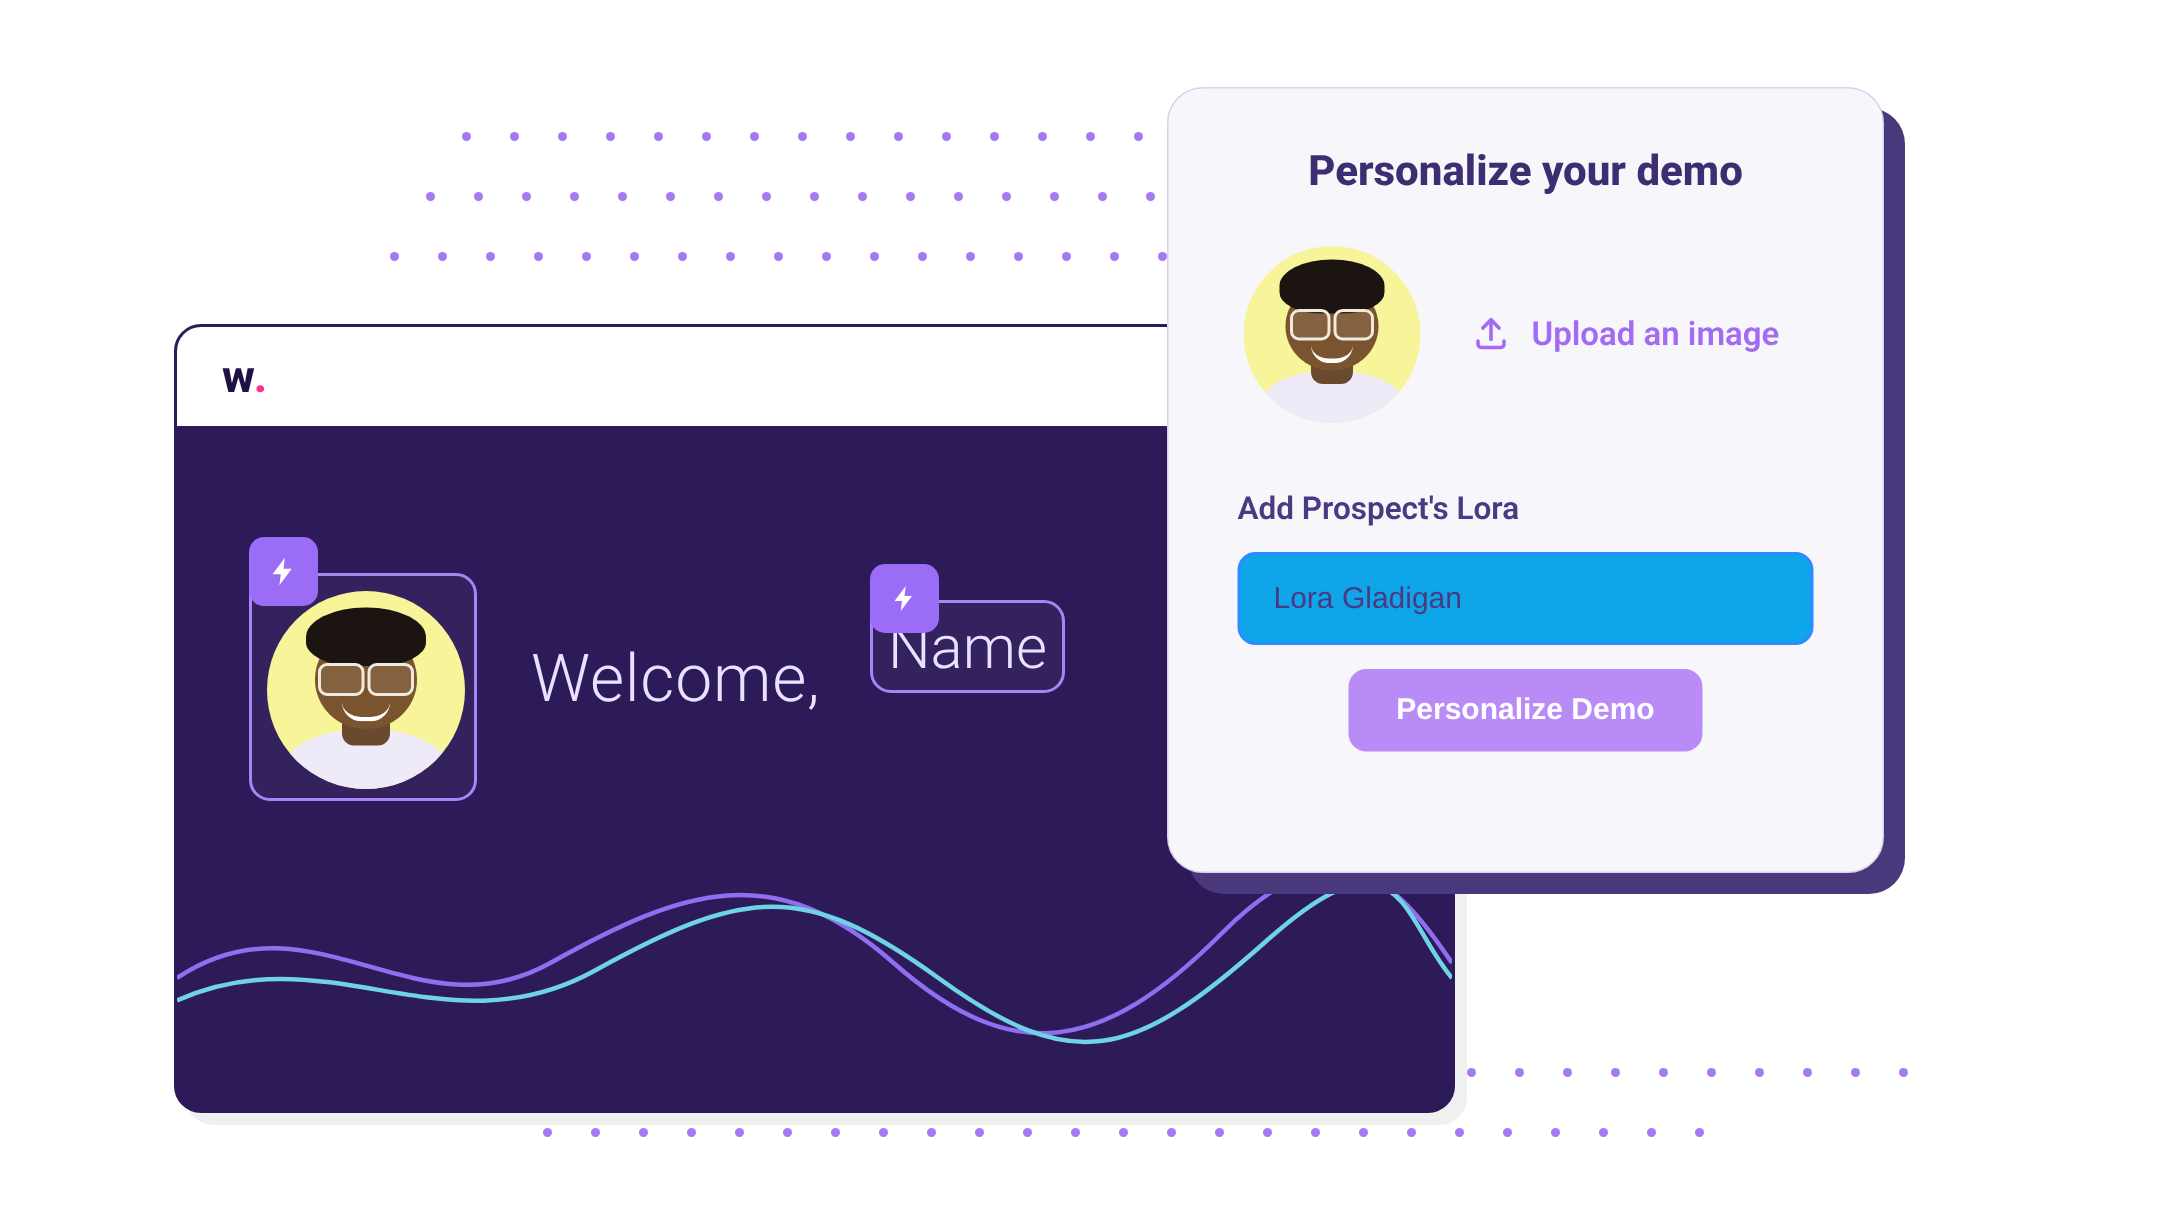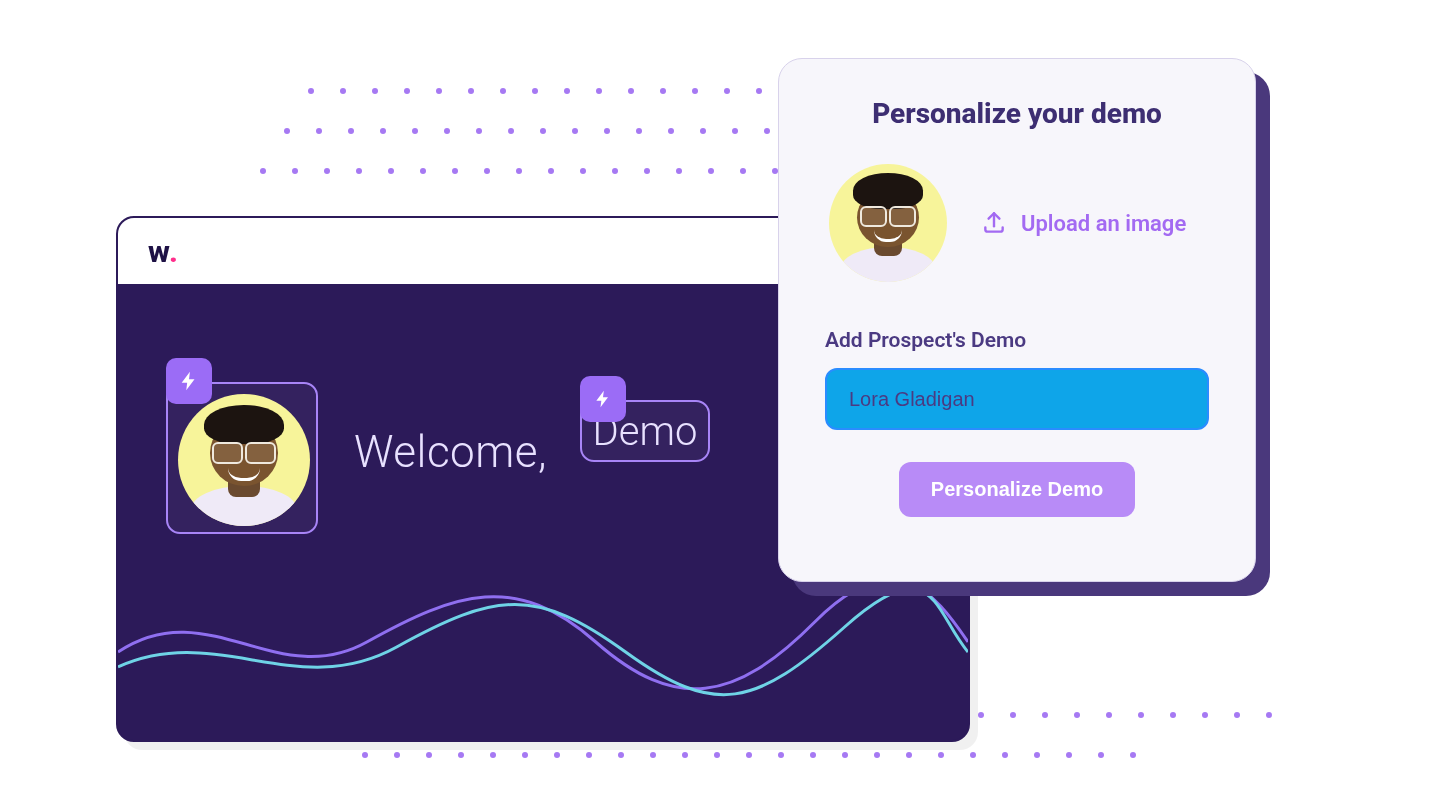--- a/index.html
+++ b/index.html
@@ -120,21 +120,21 @@
     border: 2px solid #2a8cff;
     border-radius: 12px;
     padding: 0 22px;
     font-size: 20px;
     color: #4b3a82;
     background: #0ea5e9;
     outline: none;
   }
   .cta {
     display: block;
-    margin: 32px auto 0;
+    margin: 16px auto 0;
     background: #b88bf7;
     color: #fff;
     border: none;
     border-radius: 12px;
     padding: 16px 32px;
     font-size: 20px;
     font-weight: 700;
     cursor: pointer;
   }
 
@@ -278,21 +278,21 @@
       </div>
 
       <div class="welcome">Welcome,</div>
 
       <div class="token-box tok-name">
         <div class="bolt-badge">
           <svg viewBox="0 0 24 24" width="20" height="20" fill="#fff">
               <path d="M13 2 4 14h6l-1 8 9-12h-6l1-8z"></path>
             </svg>
         </div>
-        <span>Demo</span>
+        <span>Name</span>
       </div>
 
       <svg class="waves" viewBox="0 0 854 190" preserveAspectRatio="none">
         <path d="M0,120 C90,60 160,160 250,110 S400,40 480,110 620,170 700,90 820,60 854,110" stroke="#8f6ff0" stroke-width="3" fill="none"></path>
         <path d="M0,135 C100,90 180,170 280,115 S420,55 510,120 640,175 730,95 820,80 854,120" stroke="#6fd3e6" stroke-width="3" fill="none"></path>
       </svg>
     </div>
   </div>
 
   <div class="card">
@@ -311,19 +311,19 @@
       <div class="upload-link">
         <svg viewBox="0 0 24 24" fill="none" stroke="#a36af2" stroke-width="2.2" stroke-linecap="round" stroke-linejoin="round">
           <path d="M4 16v2a2 2 0 0 0 2 2h12a2 2 0 0 0 2-2v-2"></path>
             <path d="M12 3v12"></path>
             <path d="m7 8 5-5 5 5"></path>
         </svg>
         <span>Upload an image</span>
       </div>
     </div>
 
-    <div class="field-label">Add Prospect's Demo</div>
+    <div class="field-label">Add Prospect's Lora</div>
     <input class="text-input" type="text" value="Lora Gladigan" style="">
 
     <button class="cta">Personalize Demo</button>
   </div>
 
 </div>
 
 </body></html>

